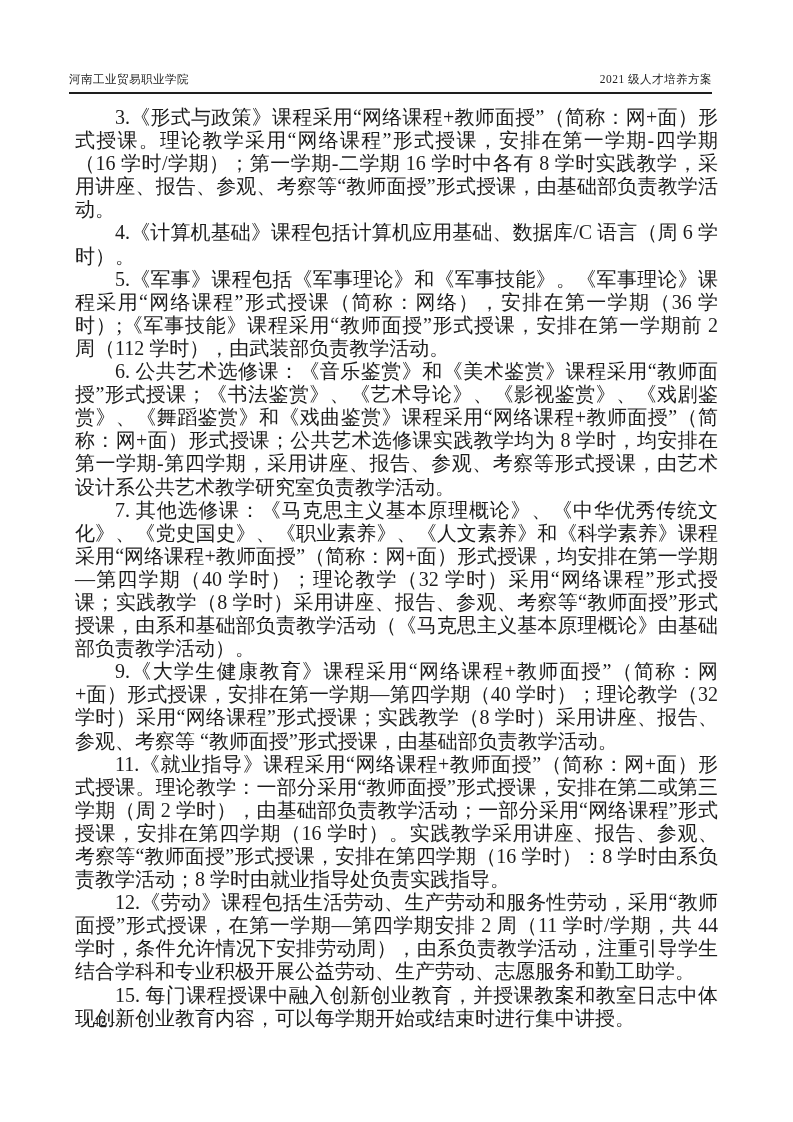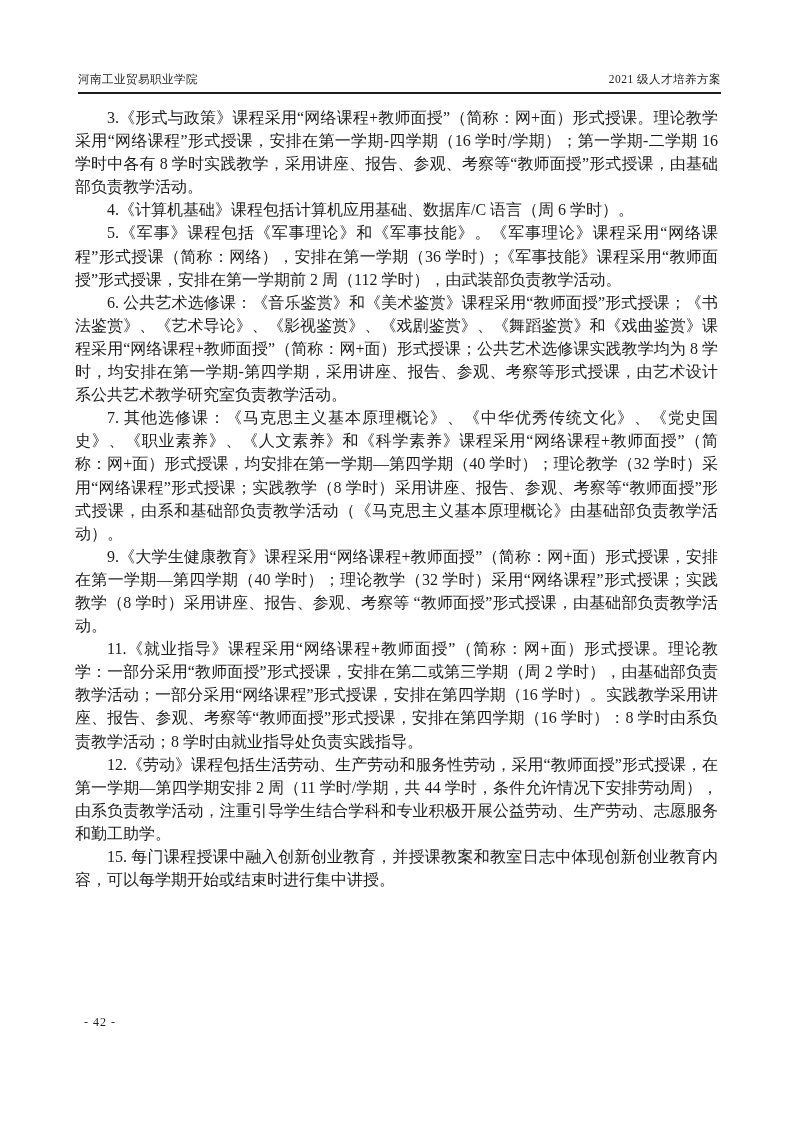--- a/index.html
+++ b/index.html
@@ -11,37 +11,37 @@
     position: relative;
     width: 793px;
     height: 1122px;
     background: #ffffff;
     font-family: "Liberation Serif", "DejaVu Serif", serif;
     color: #1c1c1c;
     overflow: hidden;
   }
   .page-header {
     position: absolute;
-    left: 78px;
+    left: 69px;
     top: 72px;
     width: 643px;
     display: flex;
     justify-content: space-between;
     align-items: flex-end;
     font-size: 11.5px;
     letter-spacing: 0.5px;
     padding-bottom: 5px;
     border-bottom: 2px solid #1e1e1e;
   }
   .doc-body {
     position: absolute;
     left: 75px;
     top: 106px;
     width: 643px;
-    font-size: 16px;
+    font-size: 20px;
     line-height: 23.1px;
     text-align: justify;
     text-justify: inter-ideograph;
   }
   .doc-body p {
     margin: 0;
     text-indent: 2em;
   }
   .page-footer {
     position: absolute;

